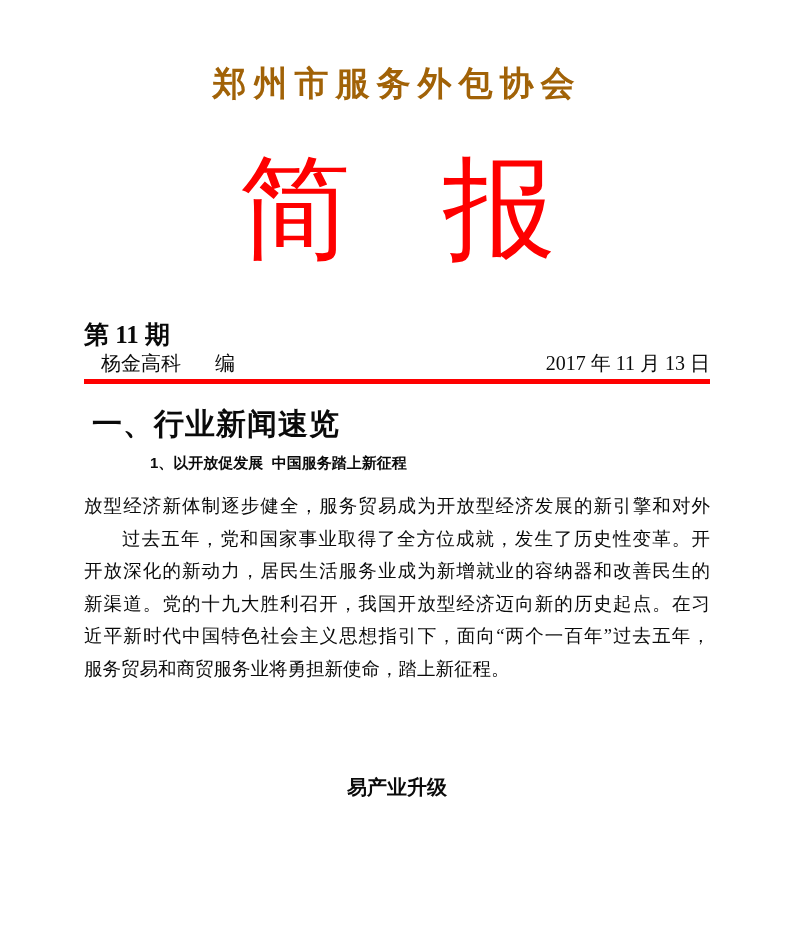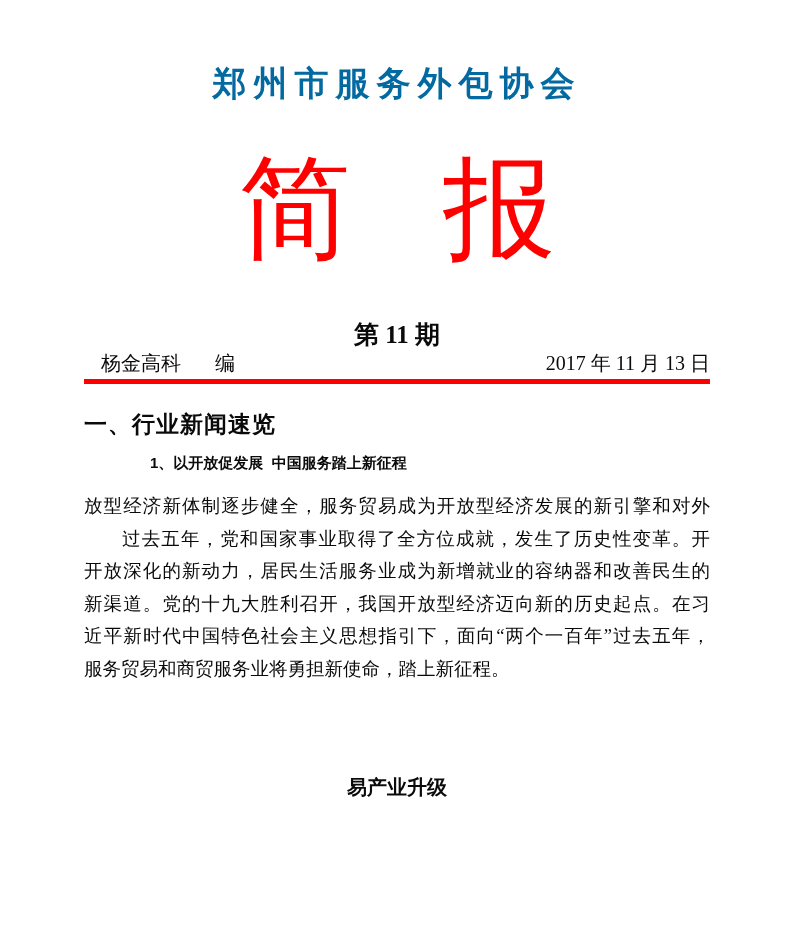--- a/index.html
+++ b/index.html
@@ -16,40 +16,39 @@
     font-family: "Liberation Serif", serif;
   }
   .doc {
     padding: 0 81px 0 84px; 
   }
 
   
   .org-title {
     margin-top: 64px;
     text-align: center;
-    color: #0369a1;
+    color: #a16207;
     font-weight: bold;
     font-size: 34px;
     line-height: 40px;
     letter-spacing: 7px;
     font-family: "Liberation Serif", serif;
   }
   .masthead {
     margin-top: 46px;
     display: flex;
     justify-content: center;
     gap: 92px;
     color: #fe0000;
     font-size: 112px;
     line-height: 118px;
     font-family: "Liberation Serif", serif;
   }
   .issue-line {
     margin-top: 52px;
-    text-align: center;
     font-size: 25px;
     line-height: 30px;
     font-weight: bold;
   }
 
   
   .editor-row {
     display: flex;
     justify-content: space-between;
     align-items: baseline;
@@ -63,23 +62,24 @@
     margin-top: 3px;
     height: 5px;
     background: #fe0000;
   }
 
   
   .section-heading {
     margin-top: 25px;
     font-family: "Liberation Sans", sans-serif;
     font-weight: bold;
-    font-size: 23px;
+    font-size: 30px;
     line-height: 30px;
     letter-spacing: 1px;
+    margin-left: 8px;
   }
   .article-title {
     margin-top: 11px;
     font-family: "Liberation Sans", sans-serif;
     font-weight: bold;
     font-size: 15px;
     line-height: 26px;
     padding-left: 66px;
     white-space: pre-wrap;
   }

